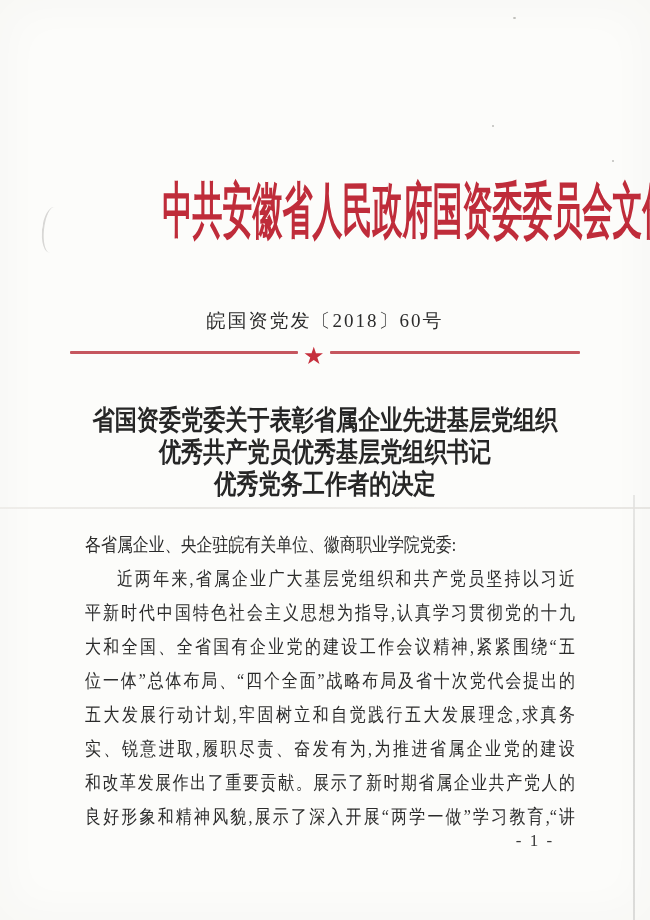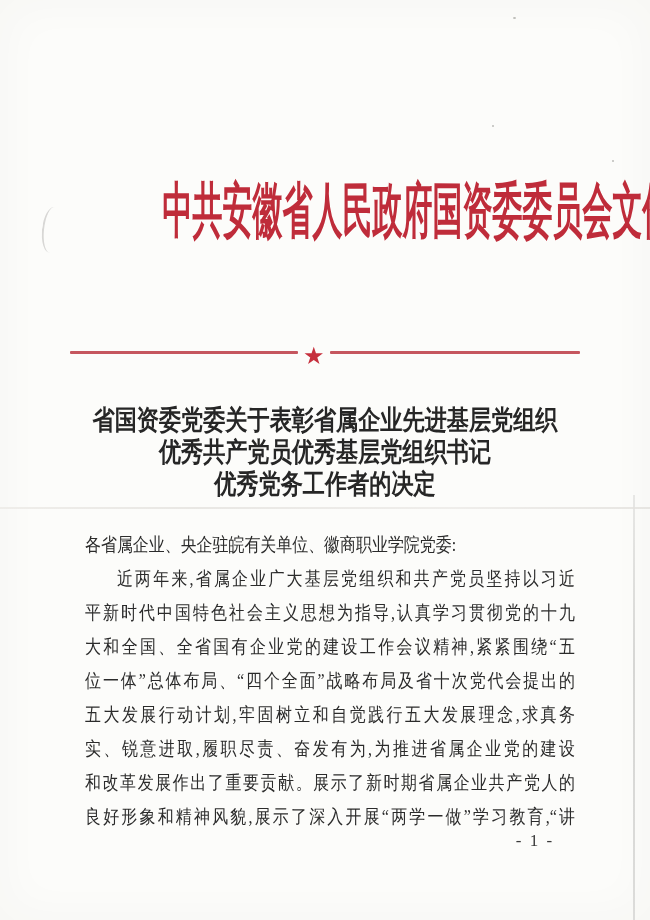--- a/index.html
+++ b/index.html
@@ -80,20 +80,21 @@
   .speck.s2 { top:125px; left:492px; width:2px; height:2px; }
   .speck.s3 { top:160px; left:612px; width:2px; height:2px; }
 </style>
 </head>
 <body>
 
 <div class="page">
 
   <div class="red-title">中共安徽省人民政府国资委委员会文件</div>
 
+  <div class="doc-number">皖国资党发〔2018〕60号</div>
 
   <div class="rule-row">
     <span class="rule-seg left"></span>
     <span class="star">★</span>
     <span class="rule-seg right"></span>
   </div>
 
   <div class="doc-title">
     <div>省国资委党委关于表彰省属企业先进基层党组织</div>
     <div>优秀共产党员优秀基层党组织书记</div>

